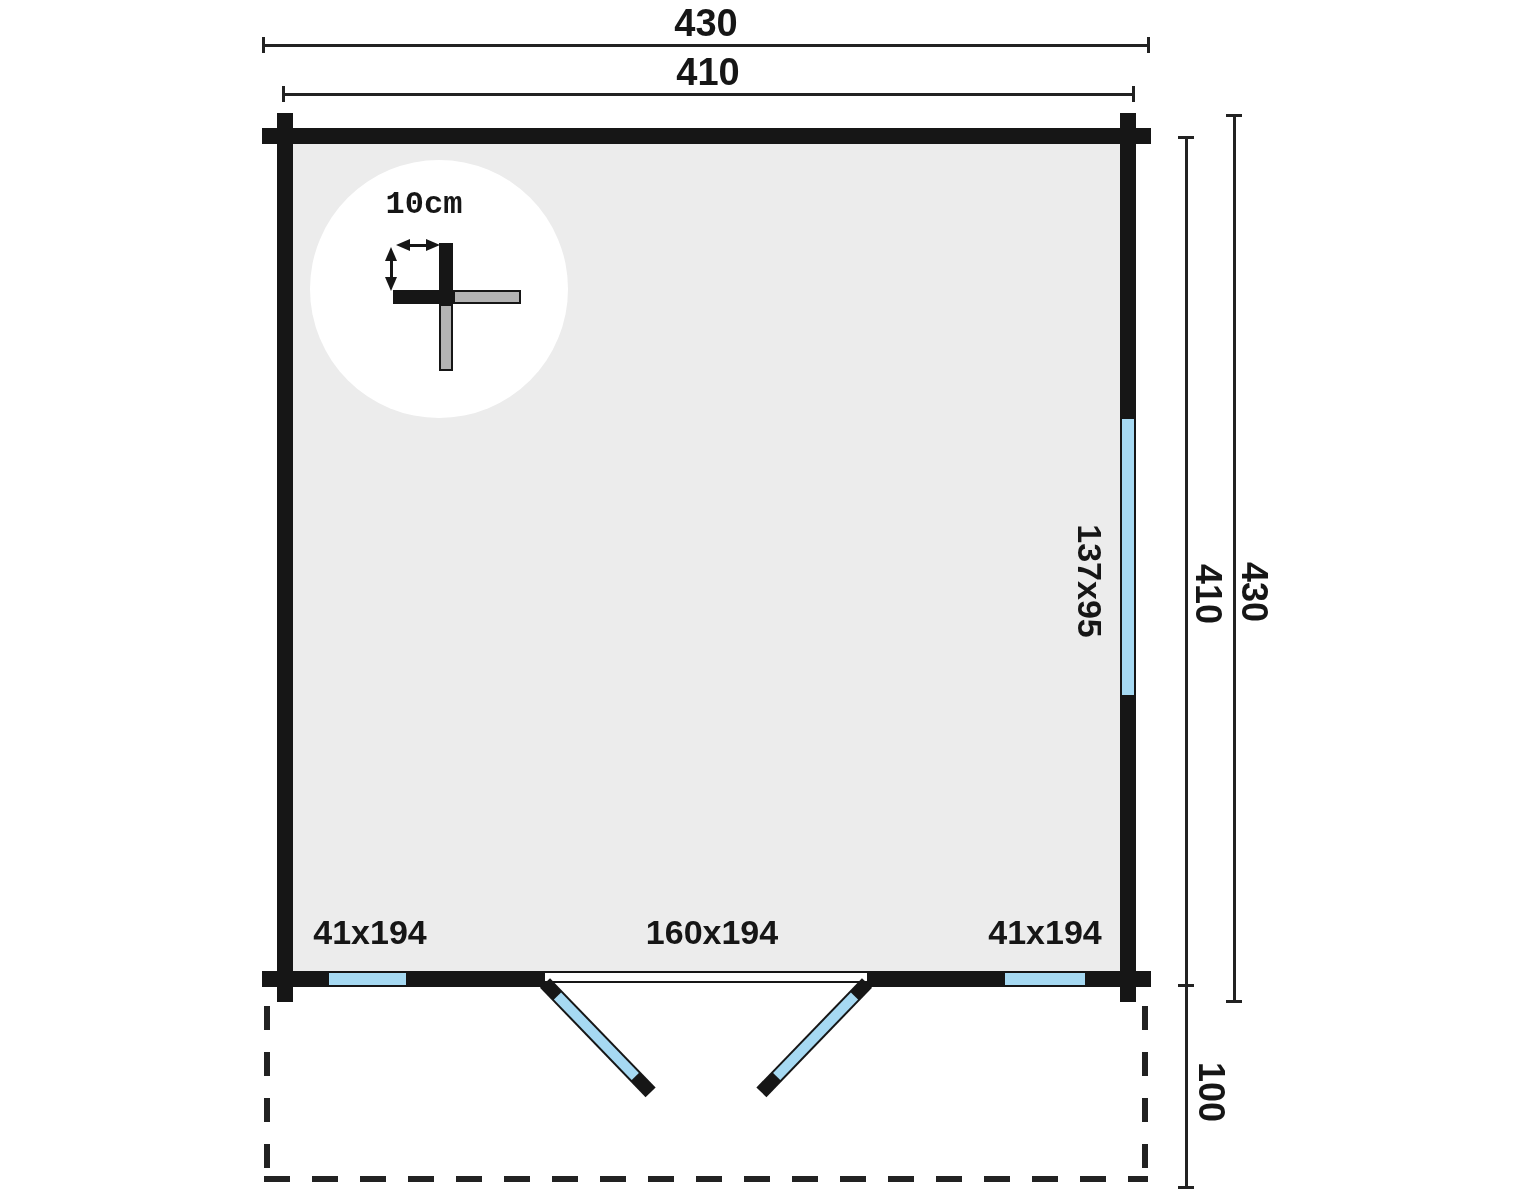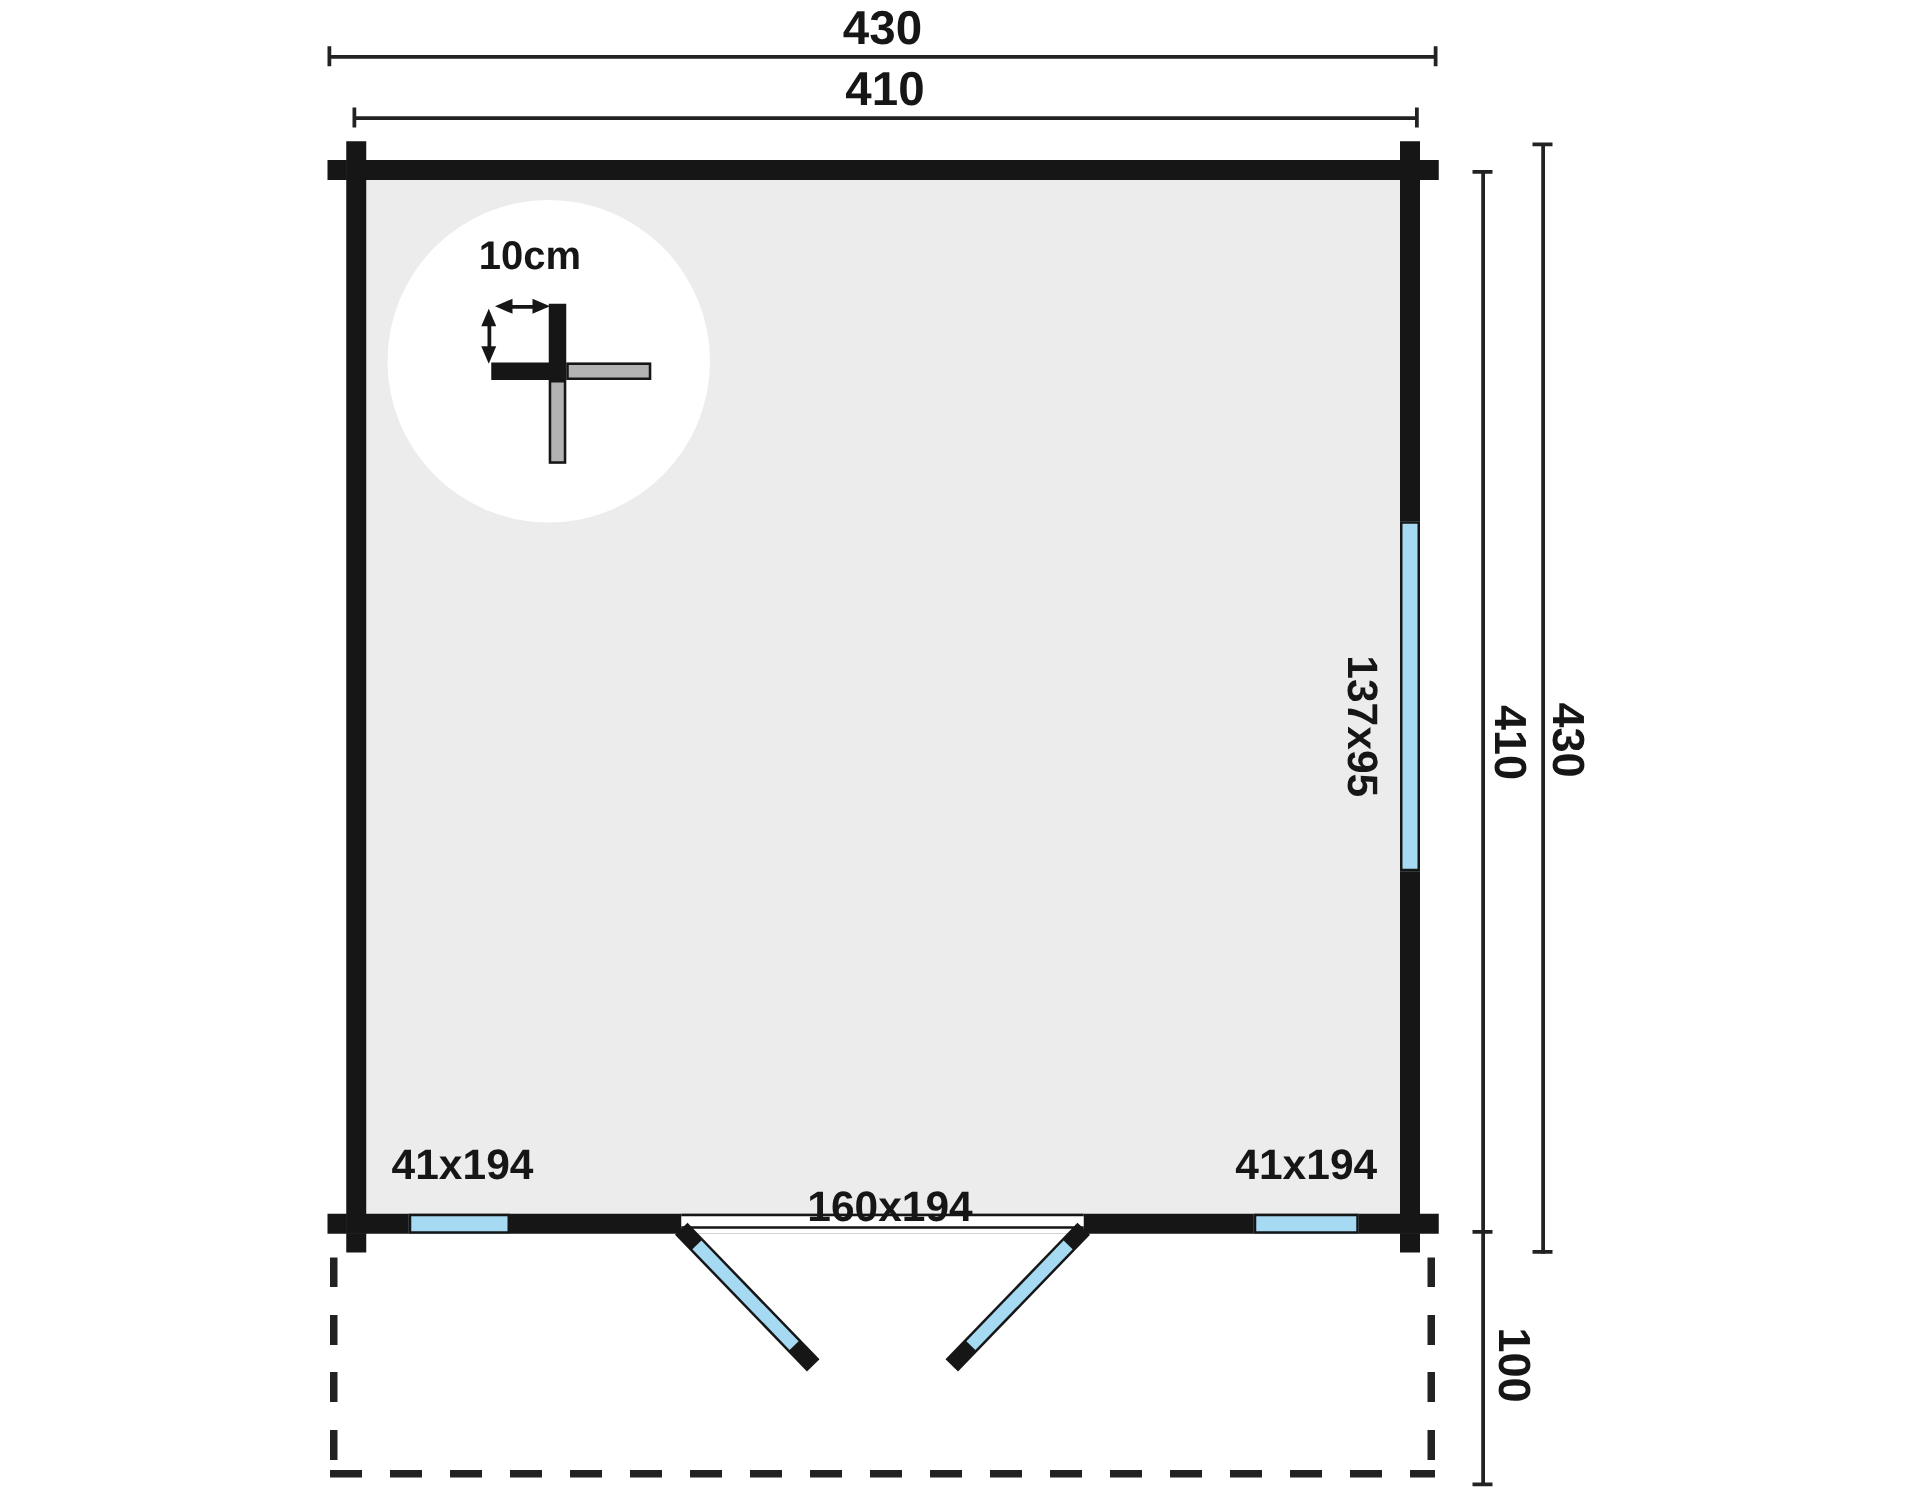--- a/index.html
+++ b/index.html
@@ -58,21 +58,21 @@
   <div class="abs" style="left:545px;top:981px;width:322px;height:2px;background:var(--wall,#161616);"></div>
 
   <div class="abs leaf" style="left:545px;top:976px;width:152px;transform:rotate(46deg);">
     <div class="leaf-glass"></div>
   </div>
   <div class="abs leaf" style="left:867px;top:976px;width:152px;transform:rotate(134deg);">
     <div class="leaf-glass"></div>
   </div>
 
   <div class="abs" style="left:310px;top:160px;width:258px;height:258px;border-radius:50%;background:#fff;"></div>
-  <div class="abs open-label" style="left:354px;top:186px;width:140px;font-size:32px;">10cm</div>
+  <div class="abs open-label" style="left:354px;top:186px;width:140px;font-size:32px;font-family:Liberation Mono, monospace;">10cm</div>
 
   <div class="abs wall" style="left:439px;top:243px;width:14px;height:61px;"></div>
   <div class="abs wall" style="left:393px;top:290px;width:60px;height:14px;"></div>
   <div class="abs detail-gray-bar" style="left:453px;top:290px;width:68px;height:14px;"></div>
   <div class="abs detail-gray-bar" style="left:439px;top:304px;width:14px;height:67px;"></div>
 
   <div class="abs" style="left:396px;top:239px;width:44px;height:13px;">
     <div class="arrow-line-h"></div>
     <div class="arrow-head" style="left:0;top:0;border-top:6px solid transparent;border-bottom:6px solid transparent;border-right:14px solid var(--wall,#161616);border-left:0;"></div>
     <div class="arrow-head" style="right:0;top:0;border-top:6px solid transparent;border-bottom:6px solid transparent;border-left:14px solid var(--wall,#161616);border-right:0;"></div>
@@ -105,17 +105,17 @@
 
   <div class="abs dimline-v" style="left:1185px;top:985px;height:203px;"></div>
   <div class="abs tick-h" style="left:1178px;top:1186px;"></div>
   <div class="abs dim-label vlabel" style="left:1211px;top:1092px;font-size:36px;">100</div>
 
   <div class="abs dash-v" style="left:264px;top:1006px;height:176px;"></div>
   <div class="abs dash-v" style="left:1142px;top:1006px;height:176px;"></div>
   <div class="abs dash-h" style="left:264px;top:1176px;width:884px;"></div>
 
   <div class="abs open-label hlabel-center" style="left:370px;top:913px;">41x194</div>
-  <div class="abs open-label hlabel-center" style="left:712px;top:947px;">160x194</div>
+  <div class="abs open-label hlabel-center" style="left:712px;top:913px;">160x194</div>
   <div class="abs open-label hlabel-center" style="left:1045px;top:913px;">41x194</div>
   <div class="abs open-label vlabel" style="left:1089px;top:581px;">137x95</div>
 
 </div>
 
 </body></html>

